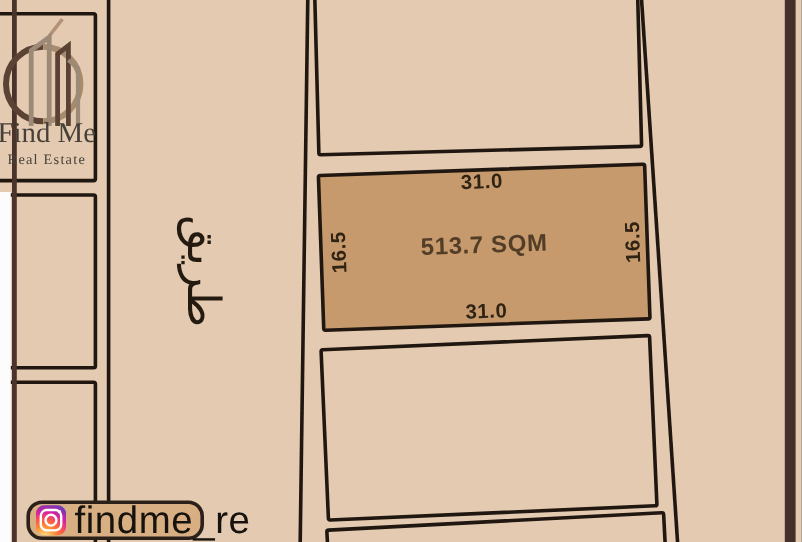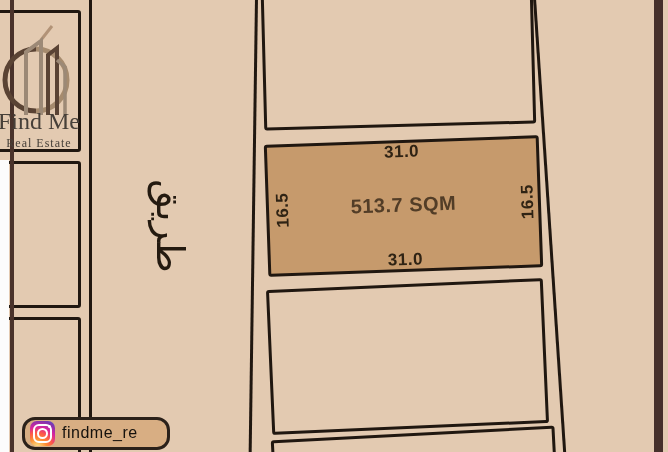--- a/index.html
+++ b/index.html
@@ -48,21 +48,21 @@
   .dim-bottom{bottom:-1px;left:0;width:100%;}
   .dim-left{left:-16px;top:50%;width:60px;height:20px;margin-top:-10px;transform:rotate(-90deg);}
   .dim-right{right:-20px;top:50%;width:60px;height:20px;margin-top:-10px;transform:rotate(-90deg);}
   .area-label{
     position:absolute;left:0;top:50%;width:100%;transform:translateY(-54%);
     text-align:center;font-size:20px;font-weight:600;color:#523d27;letter-spacing:0.5px;
   }
   
   .east-strip{position:absolute;left:654px;top:0;width:9px;height:452px;background:#46302b;}
   
-  .logo{position:absolute;left:0;top:10px;width:120px;height:150px;z-index:5;}
+  .logo{position:absolute;left:0;top:0;width:120px;height:150px;z-index:5;}
   .logo svg{position:absolute;left:-4px;top:12px;}
   .logo-title{
     position:absolute;left:-8px;top:98px;width:94px;text-align:center;
     font-family:"Liberation Serif",serif;font-size:24px;color:#474039;
   }
   .logo-sub{
     position:absolute;left:-8px;top:126px;width:94px;text-align:center;
     font-family:"Liberation Serif",serif;font-size:12px;letter-spacing:1px;color:#474039;
   }
   
@@ -73,21 +73,21 @@
     cursor:pointer;
   }
   .ig-icon{
     position:relative;width:25px;height:25px;border-radius:7px;flex:0 0 auto;
     background:radial-gradient(circle at 28% 110%, #fdf497 0%, #fd8d32 30%, #fd5949 48%, #d6249f 66%, #8134af 85%, #515bd4 100%);
   }
   .ig-frame{position:absolute;left:3px;top:3px;right:3px;bottom:3px;border:2px solid #fff;border-radius:6px;}
   .ig-lens{position:absolute;left:7px;top:7px;width:7px;height:7px;border:2px solid #fff;border-radius:50%;}
   .ig-dot{position:absolute;right:4px;top:4px;width:3px;height:3px;background:#fff;border-radius:50%;}
   .badge-text{
-    margin-left:7px;font-size:16px;color:#16120d;letter-spacing:0.5px;
+    margin-left:7px;font-size:32px;color:#16120d;letter-spacing:0.5px;
     font-family:"Liberation Sans",sans-serif;line-height:1;padding-bottom:2px;
   }
 </style>
 </head>
 <body>
 
 <div class="canvas">
 
   <div class="plot plot-l1"></div>
   <div class="plot plot-l2"></div>

